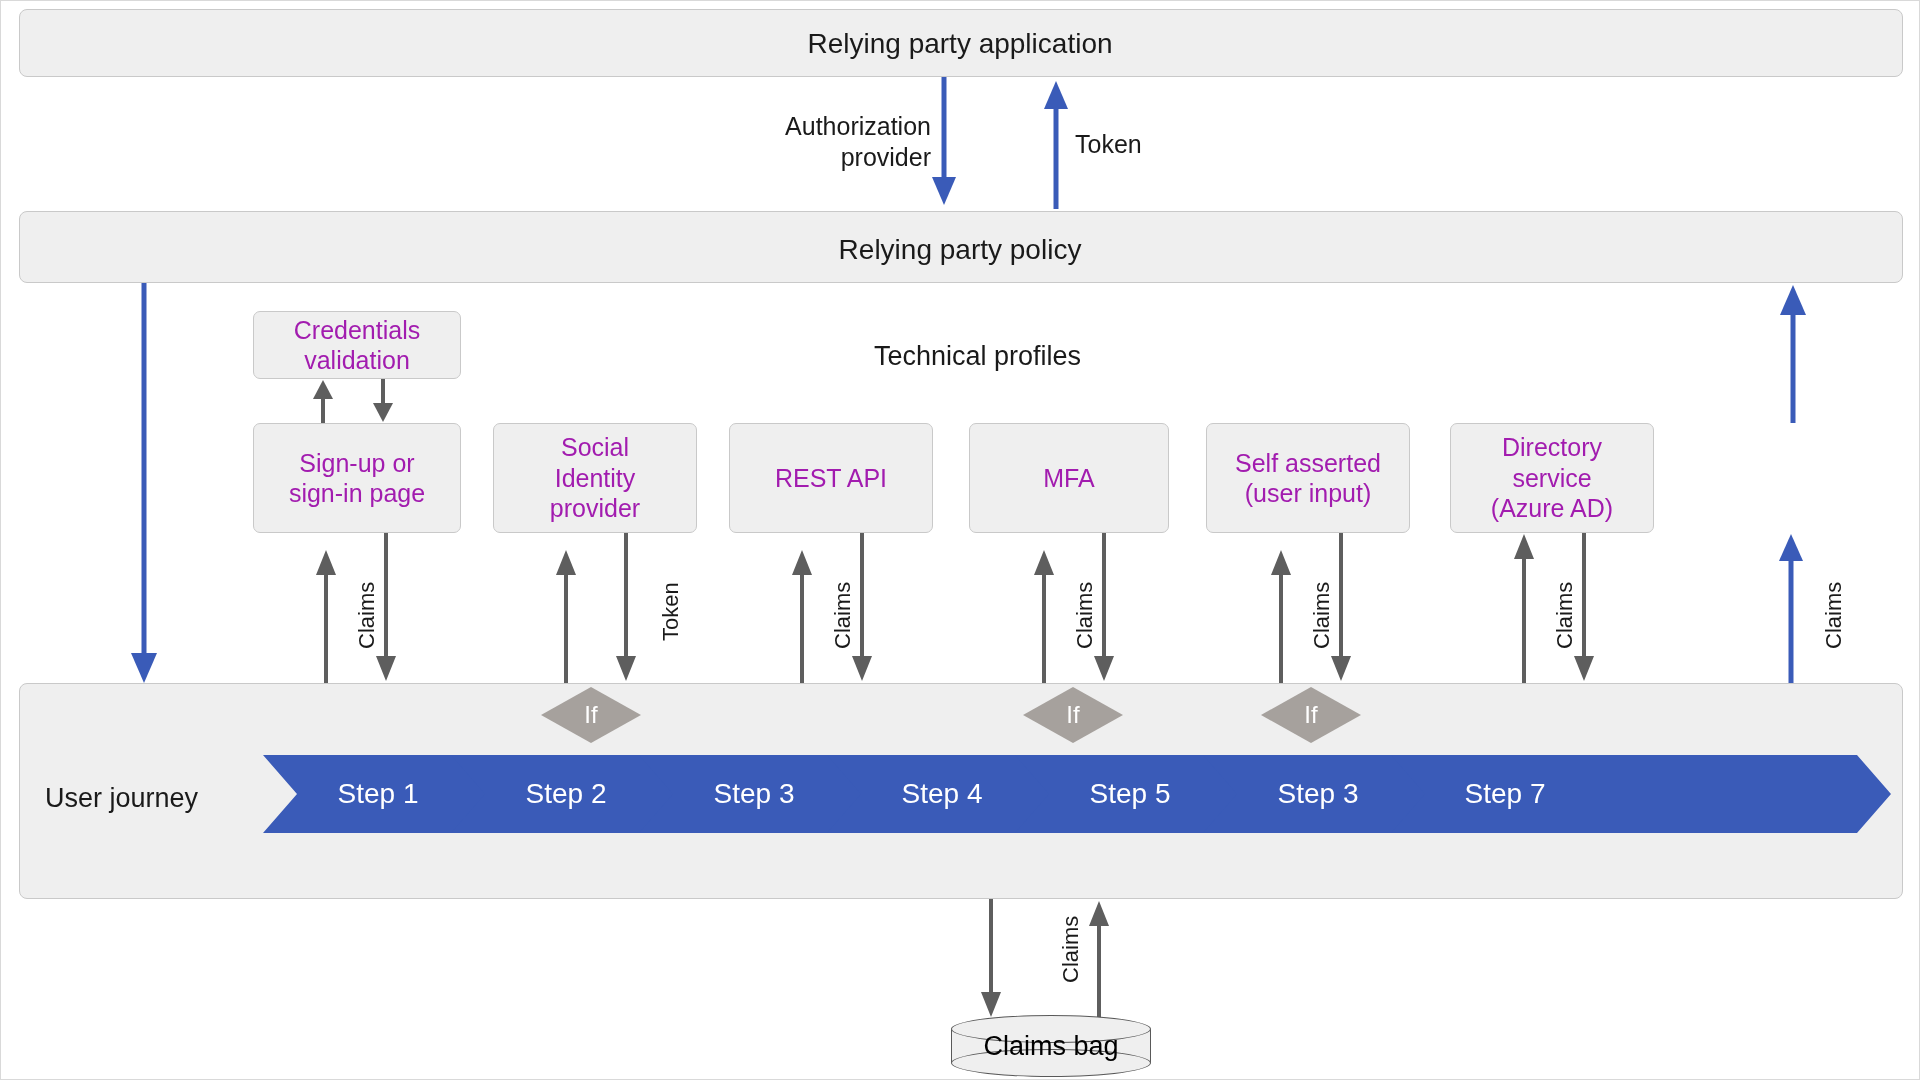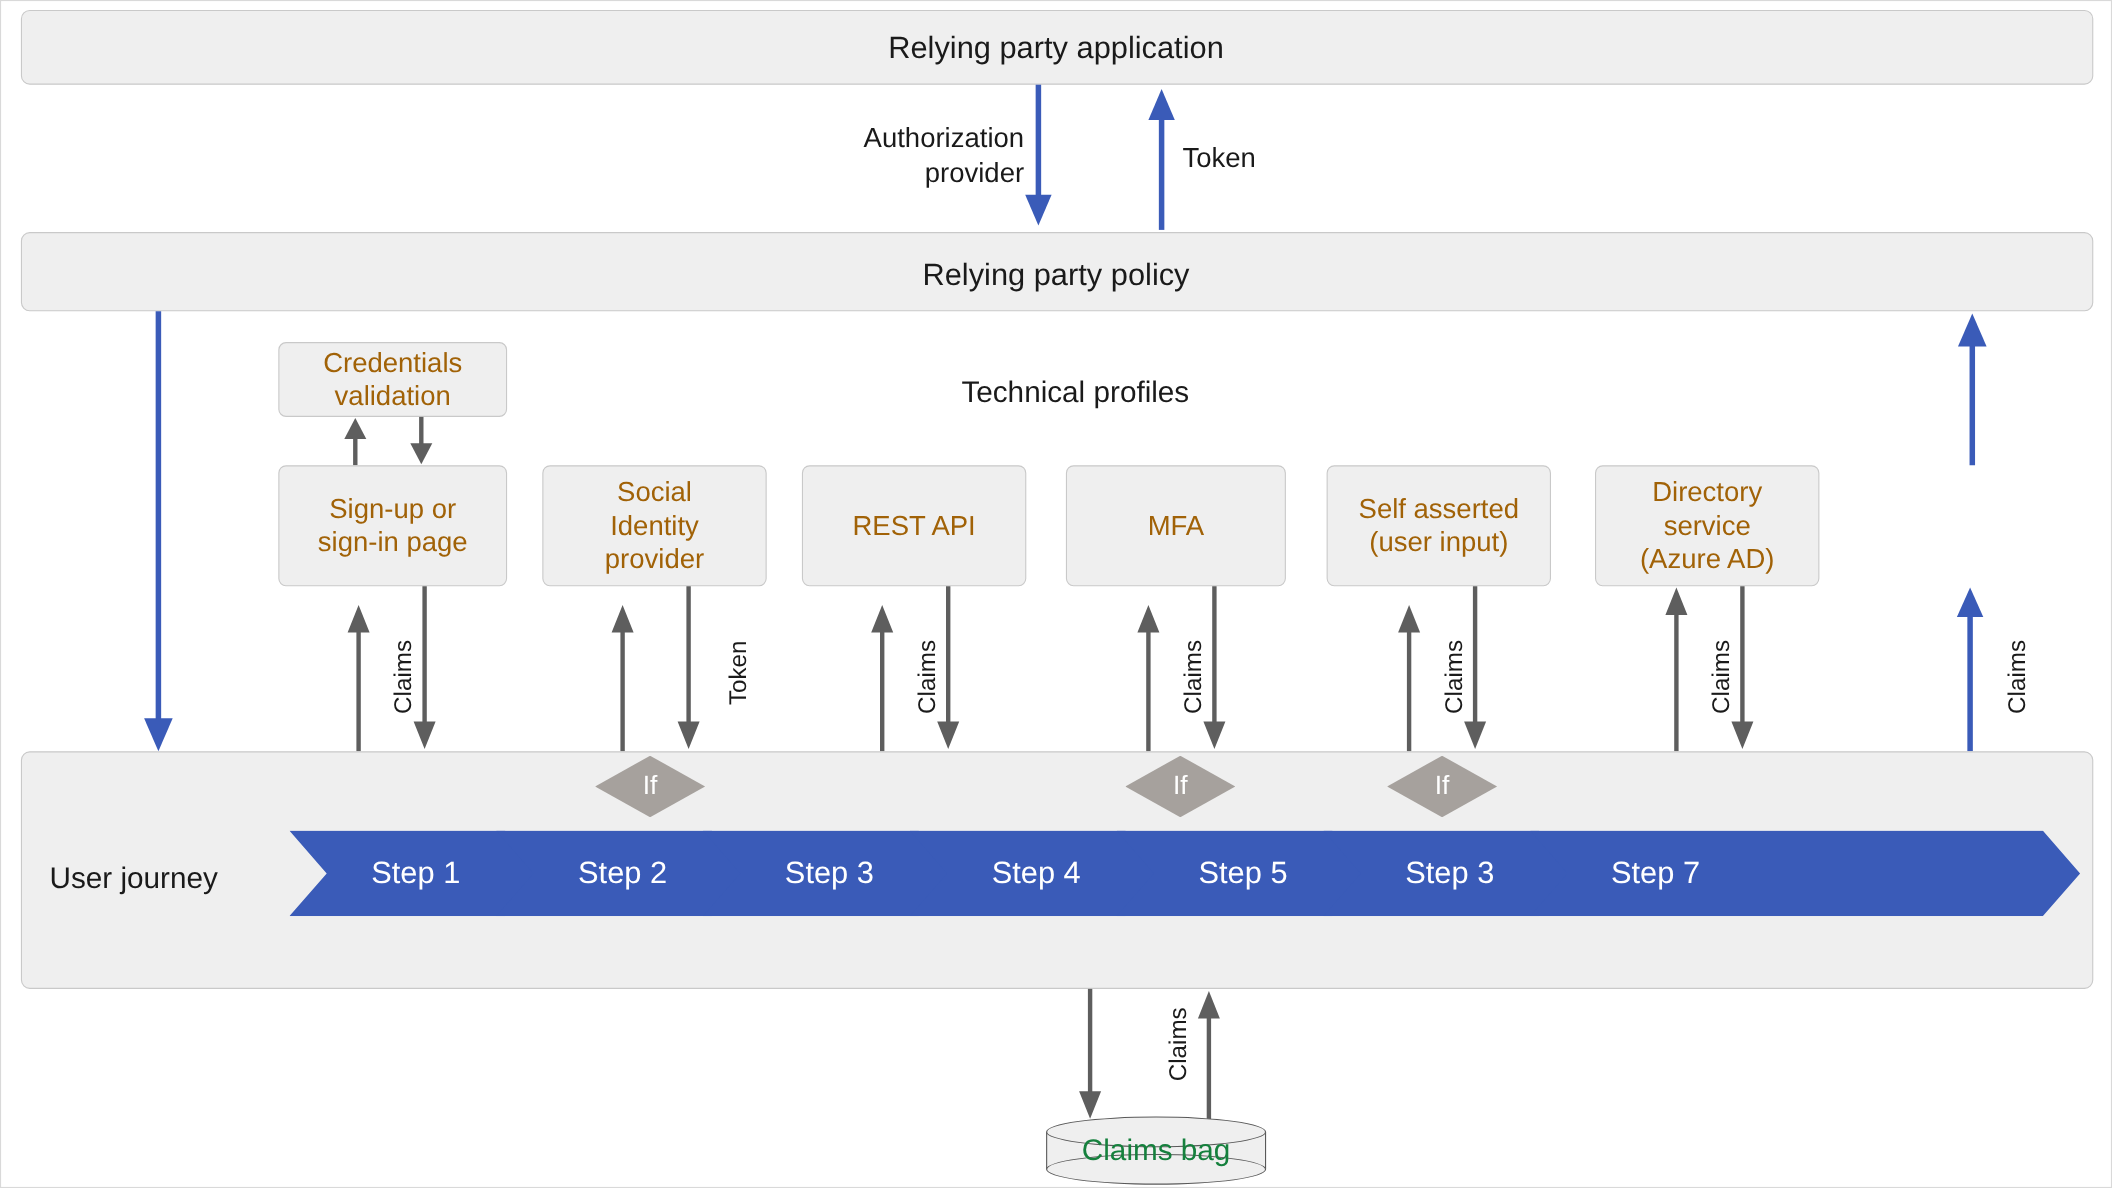--- a/index.html
+++ b/index.html
@@ -35,21 +35,21 @@
   .tp-box {
     position: absolute;
     background: #efefef;
     border: 1px solid #c9c9c9;
     border-radius: 7px;
     box-sizing: border-box;
     display: flex;
     align-items: center;
     justify-content: center;
     text-align: center;
-    color: #a16207;
+    color: #a21caf;
     font-size: 25px;
     line-height: 1.22;
     padding: 2px 6px;
   }
   .tp-box span { display: block; }
   .section-title {
     position: absolute;
     color: #1a1a1a;
     font-size: 27px;
     white-space: nowrap;
@@ -124,21 +124,21 @@
     box-sizing: border-box;
   }
   .cyl .top { top: 0; }
   .cyl .bottom { bottom: 0; background: #efefef; }
   .cyl .cap-label {
     position: absolute;
     left: 0; right: 0;
     top: 50%;
     transform: translateY(-50%);
     text-align: center;
-    color: #15803d;
+    color: #000000;
     font-size: 27px;
     z-index: 3;
   }
 </style>
 </head>
 <body>
 
 <div id="stage">
 
   <div class="band" style="left:18px; top:8px; width:1884px; height:68px;"></div>

